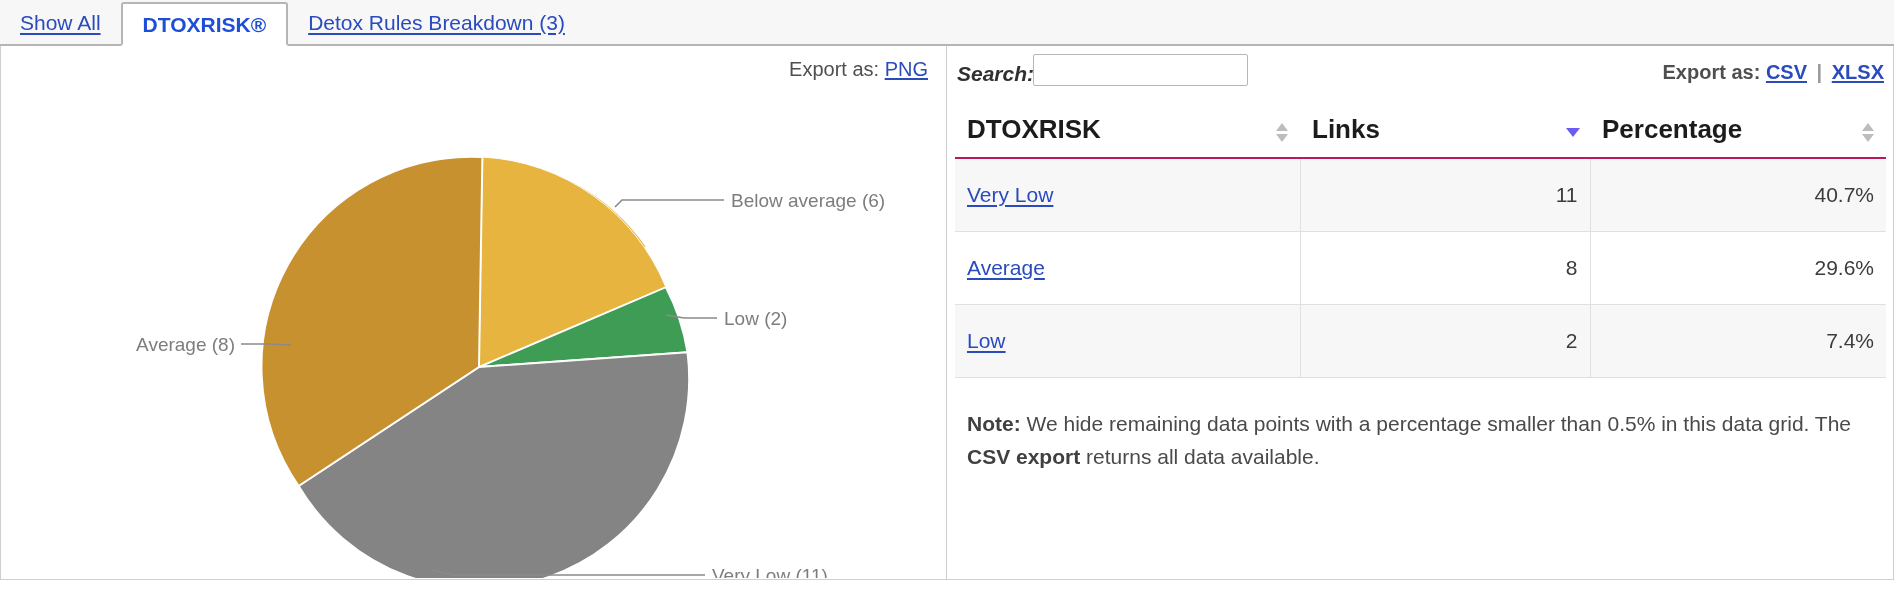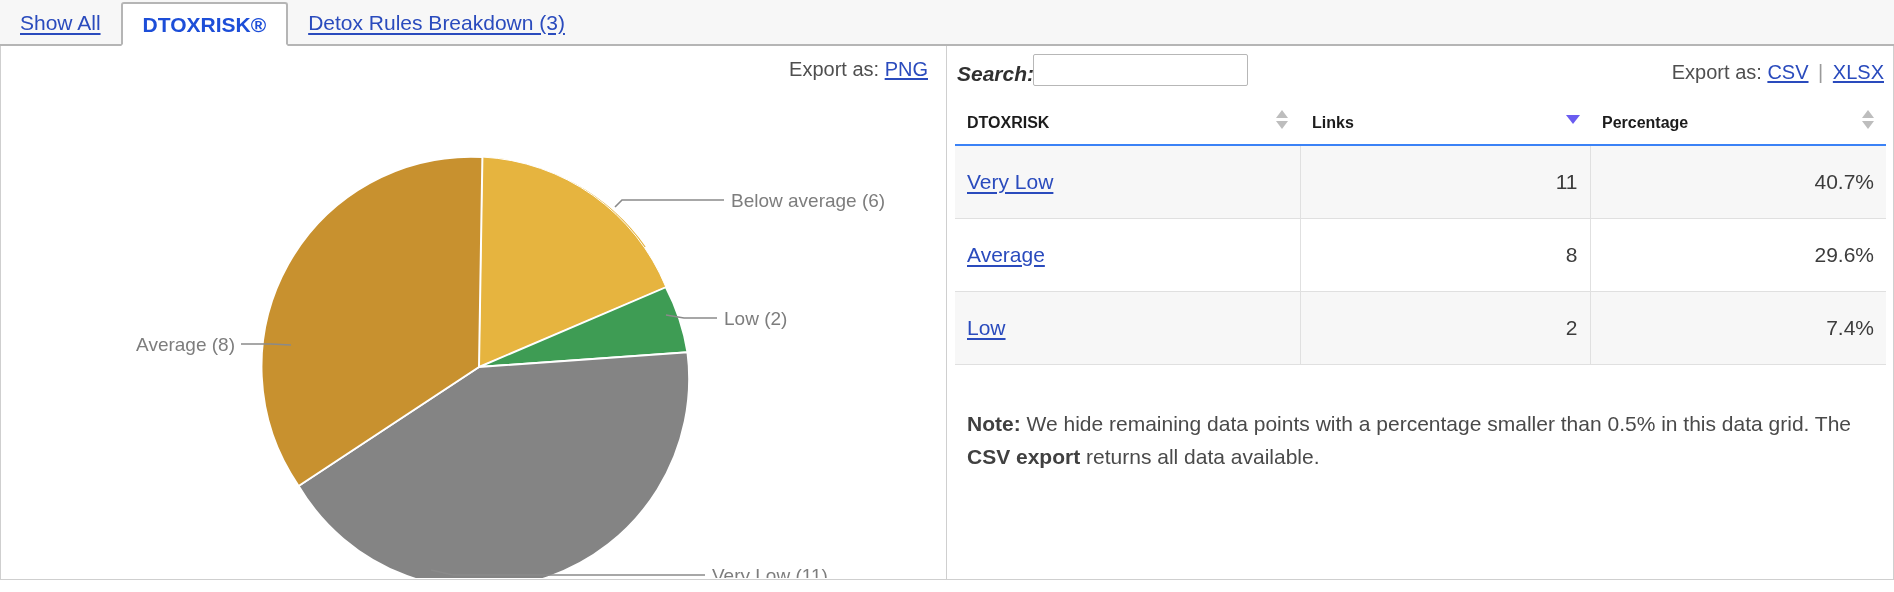--- a/index.html
+++ b/index.html
@@ -134,38 +134,39 @@
     padding: 0 6px;
     color: #222;
     outline: none;
   }
   .export-right {
     position: absolute;
     right: 10px; top: 15px;
     font-size: 20px;
     color: #4f4f4f;
     white-space: nowrap;
+    font-weight: bold;
   }
   .sep { color: #9a9a9a; padding: 0 4px; }
 
   
   .grid {
     position: absolute;
     left: 8px; top: 62px;
     width: 931px;
     border-collapse: collapse;
     table-layout: fixed;
   }
   .grid th {
     text-align: left;
-    font-size: 16px;
+    font-size: 26px;
     font-weight: bold;
     color: #1c1c1c;
     padding: 6px 12px 12px 12px;
-    border-bottom: 2px solid #3b82f6;
+    border-bottom: 2px solid #be185d;
     position: relative;
     vertical-align: bottom;
     cursor: pointer;
     margin-top: 41px;
   }
   .grid th.c-name  { width: 345px; }
   .grid th.c-links { width: 290px; }
   .grid th.c-pct   { width: 296px; }
 
   .sorticon {

